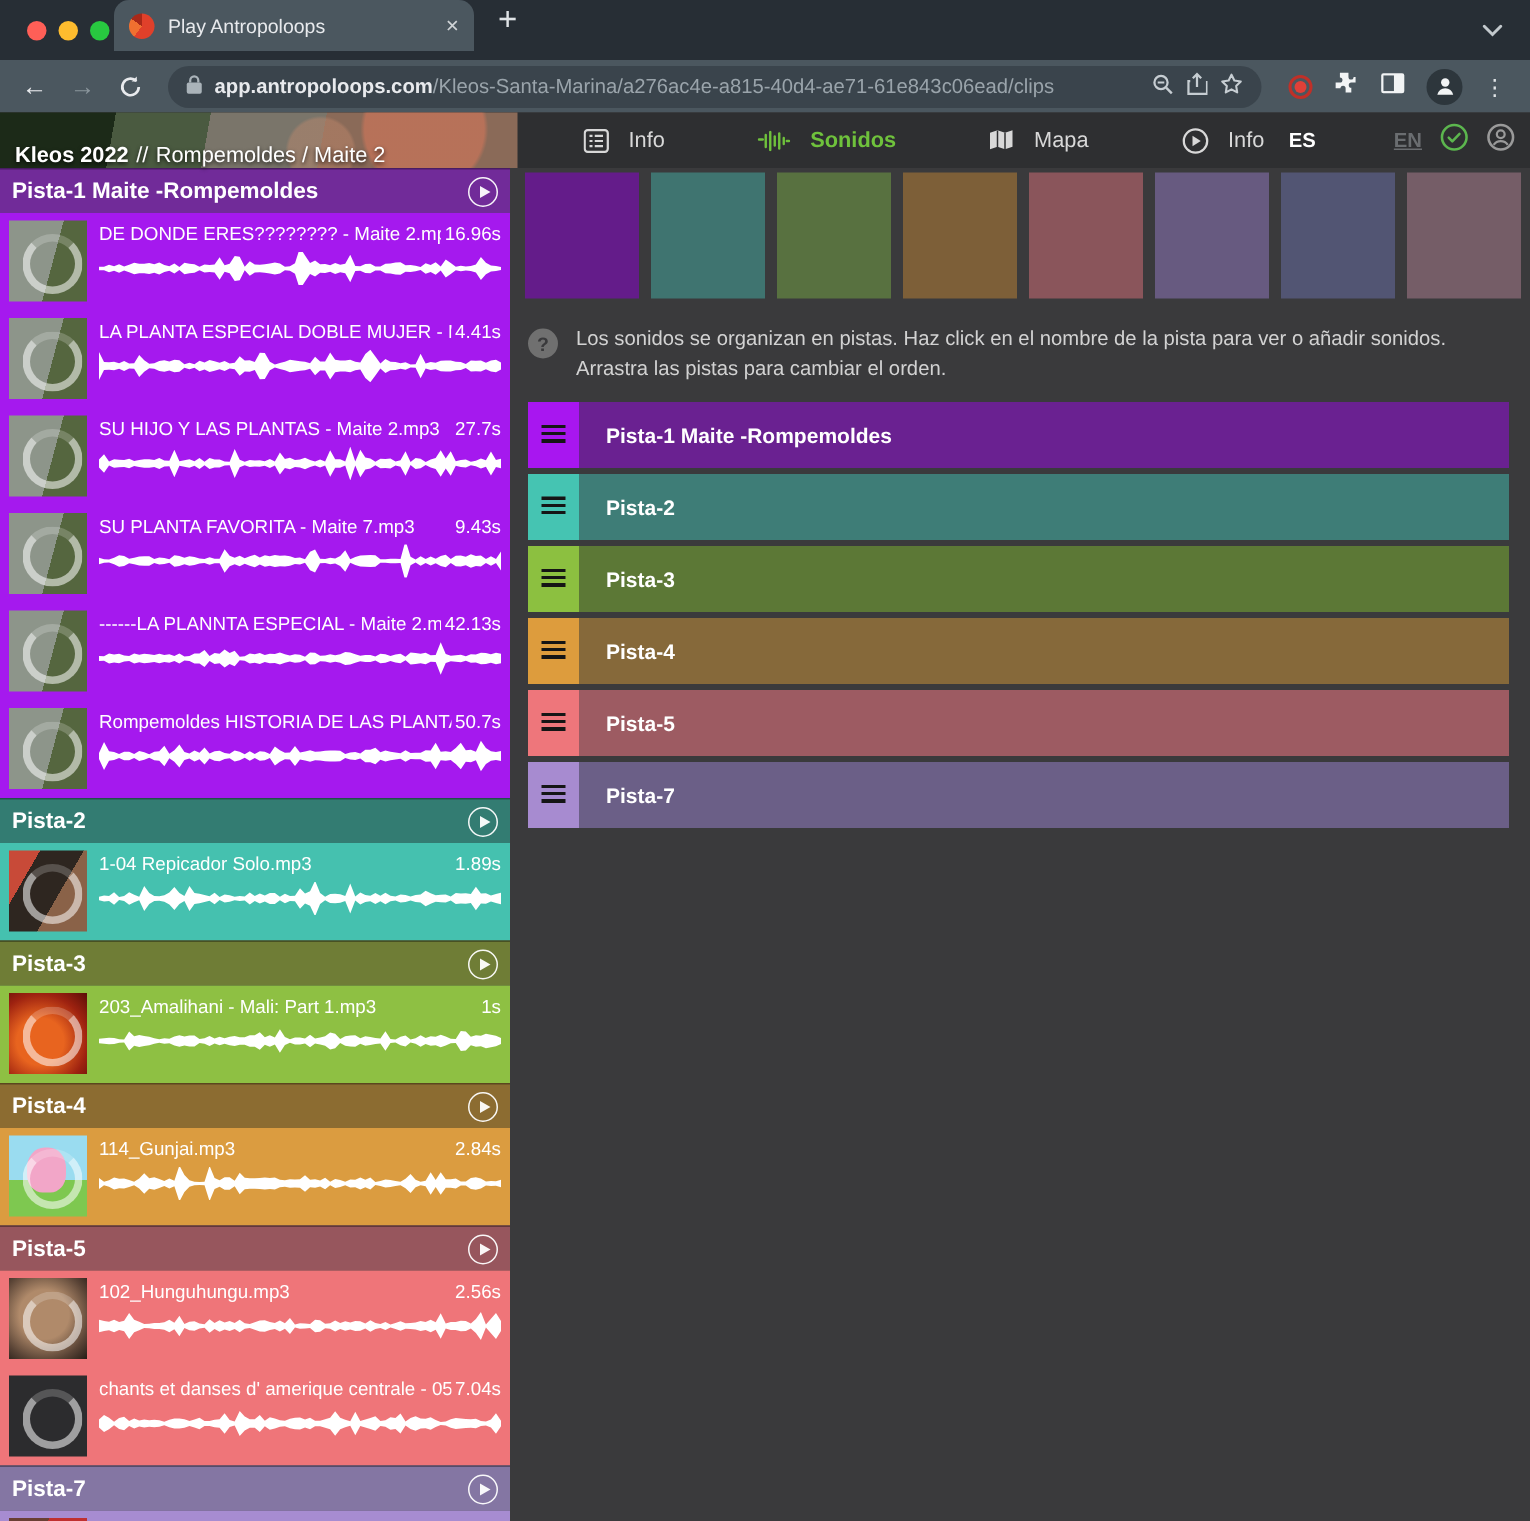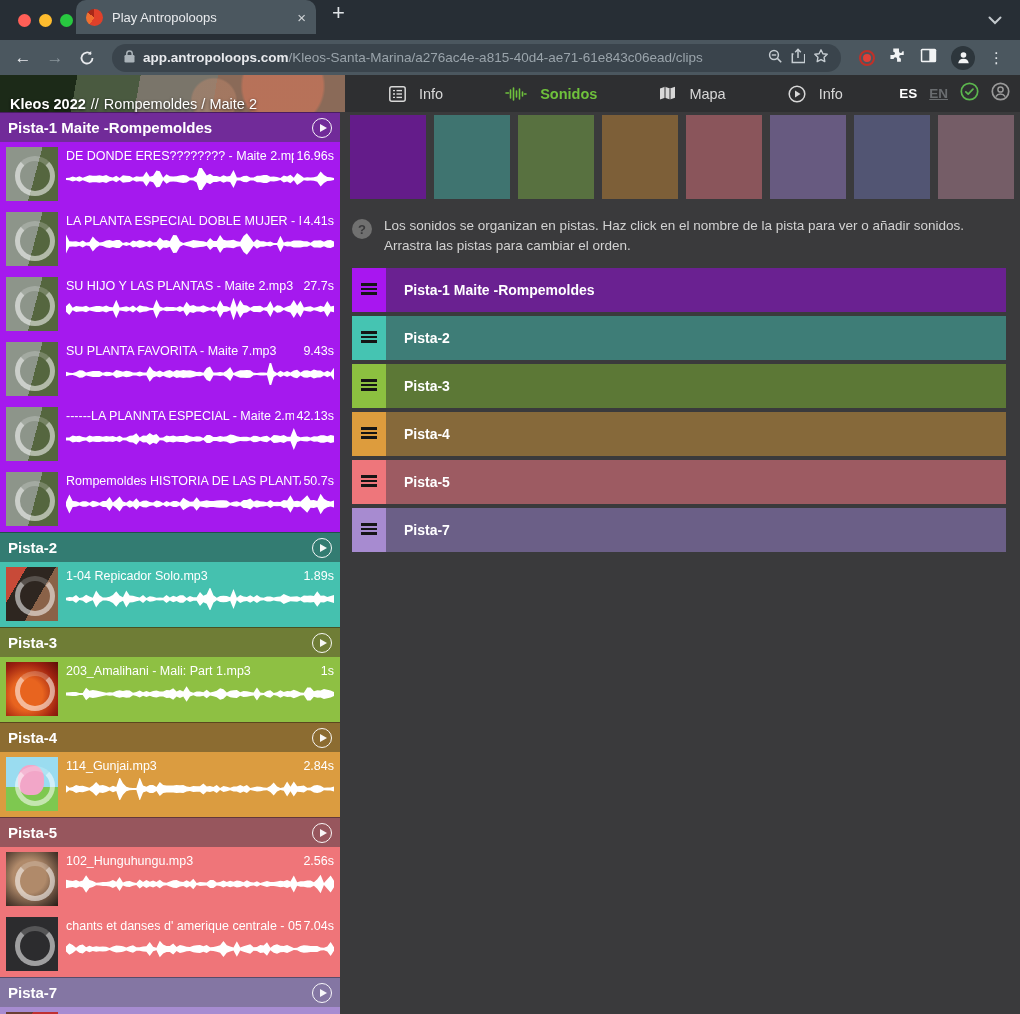--- a/index.html
+++ b/index.html
@@ -45,21 +45,21 @@
       linear-gradient(100deg, #1c2a18 0 22%, #4a5a40 22% 40%, #7a756a 40% 62%, #8a6a58 62% 100%);
   }
   .breadcrumb { color:#fff; font-size:14.5px; font-weight:700; white-space:nowrap; text-shadow:0 1px 3px rgba(0,0,0,.8);margin-top:20px; }
   .breadcrumb .sep { font-weight:400; margin:0 5px; }
   .breadcrumb .tail { font-weight:400; }
   .topnav { display:flex; align-items:center; gap:34px; margin-left:16px; }
   .nav-item { display:flex; align-items:center; gap:13px; color:#d8d8d8; font-size:14.5px;padding-left:28px; }
   .nav-item svg { display:block; }
   .nav-item.active { color:#6fc23c; font-weight:600; }
   .header-right { position:absolute; right:10px; top:0; height:100%; display:flex; align-items:center; gap:12px; }
-  .lang { font-size:13.5px; font-weight:700; }
+  .lang { font-size:13.5px; font-weight:700;margin-left:40px; }
   .lang.on { color:#fff; } .lang.off { color:#6a6d70;text-decoration:underline; }
 
   
   .content { display:flex; height:902px; }
   .sidebar { width:340px; flex:0 0 auto; overflow:hidden; background:#3a3a3c; }
   .main { flex:1; padding:0 0 0 10px; overflow:hidden; }
 
   
   .section-header { height:30px; display:flex; align-items:center; padding:0 8px; color:#fff;
     font-size:15px; font-weight:700; border-top:1px solid rgba(0,0,0,.35); }

